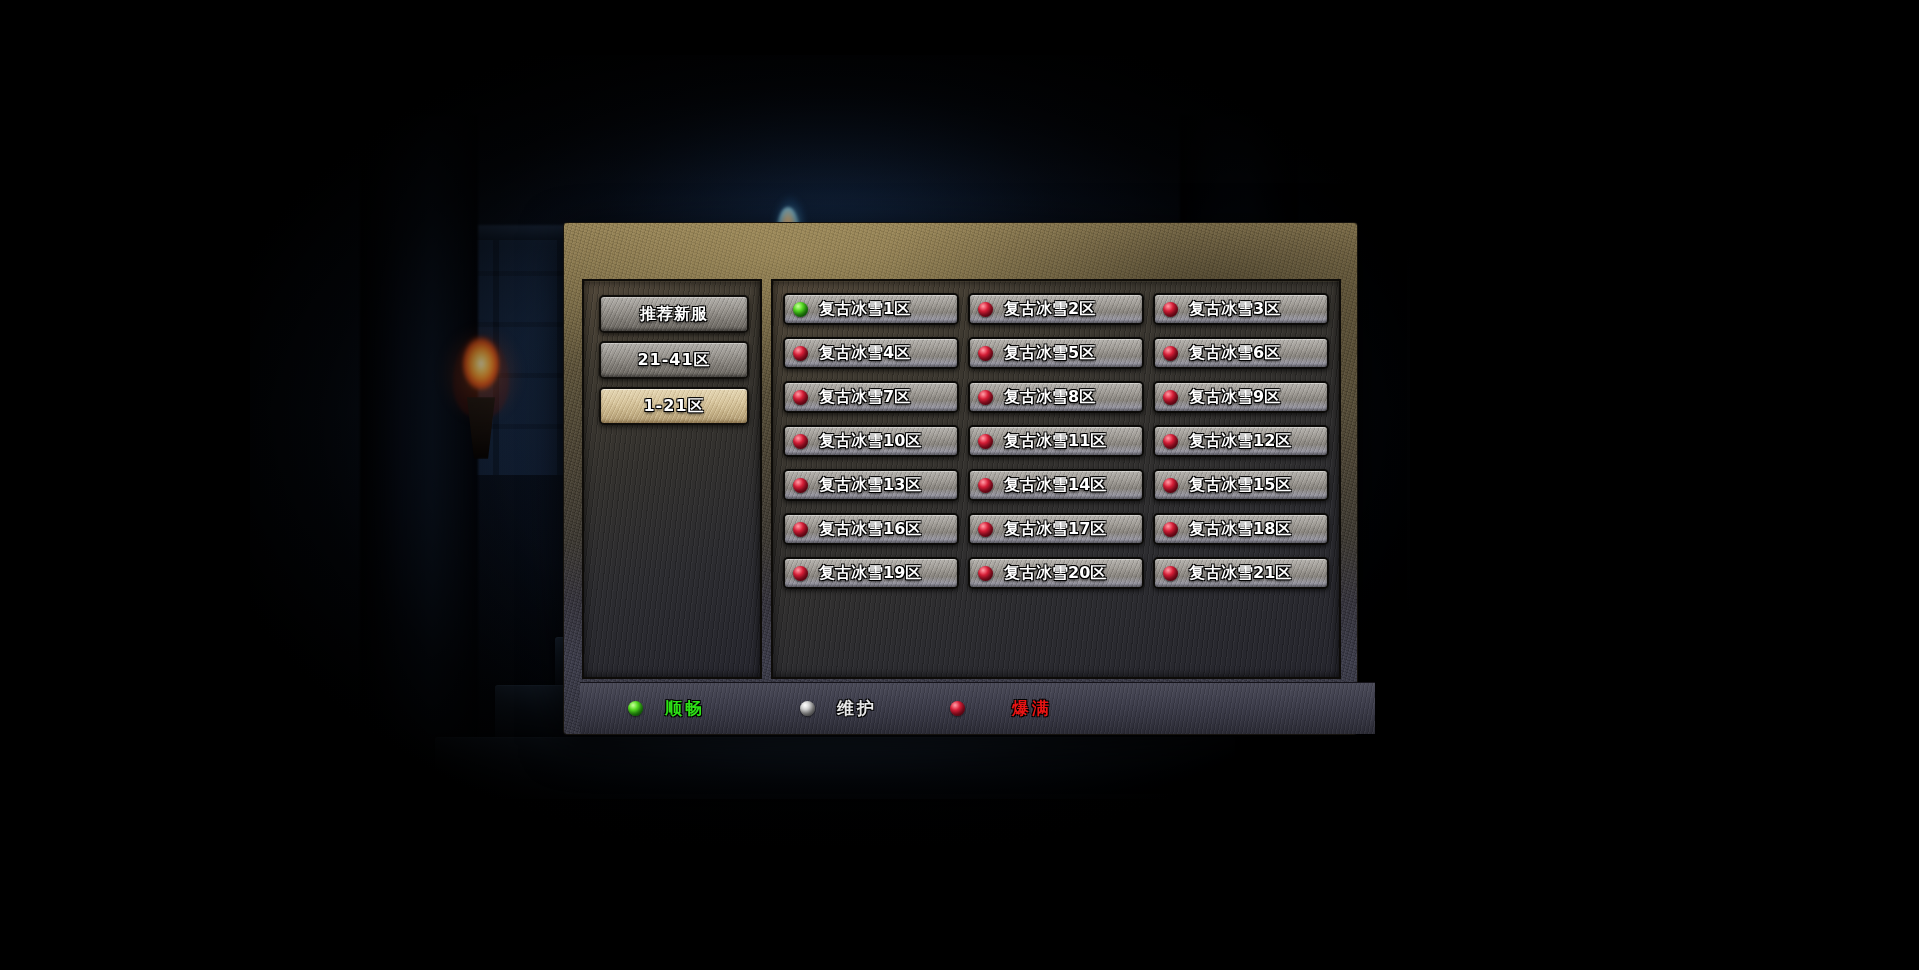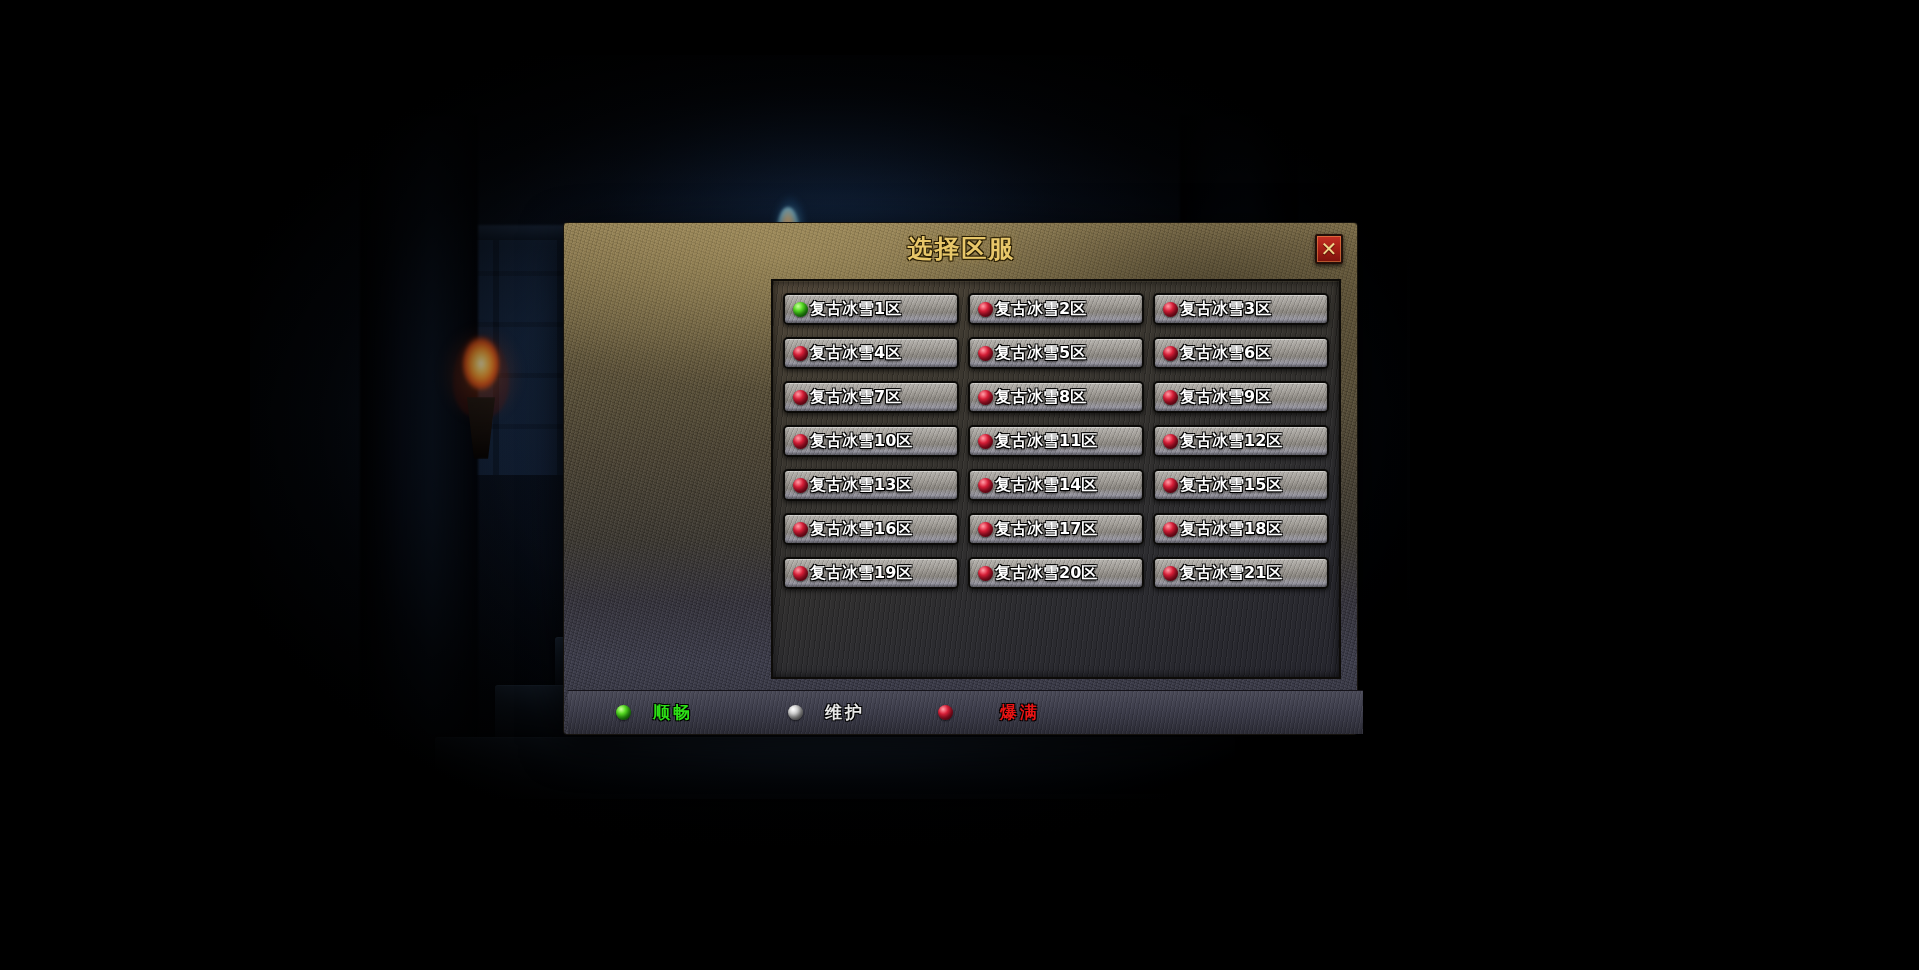--- a/index.html
+++ b/index.html
@@ -260,20 +260,21 @@
     position: relative;
     border-radius: 5px;
     border: 2px solid #0b0a08;
     display: flex; align-items: center;
     padding-left: 8px;
     cursor: pointer;
     background:
       repeating-linear-gradient(112deg, rgba(0,0,0,0.13) 0px, rgba(0,0,0,0.13) 1px, rgba(255,255,255,0.10) 1px, rgba(255,255,255,0.10) 2px, rgba(0,0,0,0) 2px, rgba(0,0,0,0) 4px),
       linear-gradient(180deg, #b6b3ae 0%, #a09c96 34%, #87837d 62%, #9a99a5 88%, #8d8c99 100%);
     box-shadow: inset 0 1px 0 rgba(255,255,255,0.40), inset 0 -2px 3px rgba(0,0,0,0.38), 0 2px 4px rgba(0,0,0,0.62);
+    gap: 9px;
   }
   .status-dot {
     width: 15px; height: 15px;
     border-radius: 50%;
     flex: 0 0 auto;
     margin-right: 2px;
     box-shadow: inset -2px -3px 4px rgba(0,0,0,0.45), 0 1px 2px rgba(0,0,0,0.6);
   }
   .status-dot.green  { background: radial-gradient(circle at 34% 28%, #c8ff9a 0%, #59e024 32%, #1f9c0c 70%, #0c5406 100%); }
   .status-dot.red    { background: radial-gradient(circle at 34% 28%, #ff9fa8 0%, #e0203a 34%, #9c0a20 72%, #540510 100%); }
@@ -284,22 +285,22 @@
     font-weight: bold;
     color: #ffffff;
     letter-spacing: 0px;
     text-shadow: 1px 1px 0 #000, -1px 1px 0 #000, 1px -1px 0 #000, -1px -1px 0 #000, 0 2px 3px rgba(0,0,0,0.85);
     white-space: nowrap;
   }
 
   
   .legend-bar {
     position: absolute;
-    left: 4px; bottom: 0;
-    width: 795px; height: 44px;
+    left: 16px; bottom: 0;
+    width: 795px; height: 52px;
     display: flex; align-items: center;
     background:
       repeating-linear-gradient(100deg, rgba(0,0,0,0.13) 0px, rgba(0,0,0,0.13) 1px, rgba(255,255,255,0.045) 1px, rgba(255,255,255,0.045) 2px, rgba(0,0,0,0) 2px, rgba(0,0,0,0) 4px),
       linear-gradient(180deg, #4a4a58 0%, #3e3e4c 40%, #33333f 75%, #2a2a34 100%);
     border-top: 1px solid #15131a;
     text-decoration: underline;
   }
   .legend-item {
     display: flex; align-items: center; gap: 20px;
     position: absolute;
@@ -342,27 +343,32 @@
 
     <div class="steps">
       <div class="step s1"></div>
       <div class="step s2"></div>
       <div class="step s3"></div>
     </div>
   </div>
 
   <div class="dialog">
 
-    <div class="title-bar">
-      <div class="dialog-title">选择区服</div>
-      <div class="close-button">
-        <span class="x-glyph">✕</span>
+
+    <div class="panel-inset sidebar-panel">
+      <div class="tab-button">
+        <span class="tab-label">推荐新服</span>
+      </div>
+      <div class="tab-button">
+        <span class="tab-label">21-41区</span>
+      </div>
+      <div class="tab-button active">
+        <span class="tab-label">1-21区</span>
       </div>
     </div>
-
 
     <div class="panel-inset servers-panel">
       <div class="server-grid" id="server-grid">
           <div class="server-button">
             <span class="status-dot green"></span>
             <span class="server-name">复古冰雪1区</span>
           </div>
           <div class="server-button">
             <span class="status-dot red"></span>
             <span class="server-name">复古冰雪2区</span>

